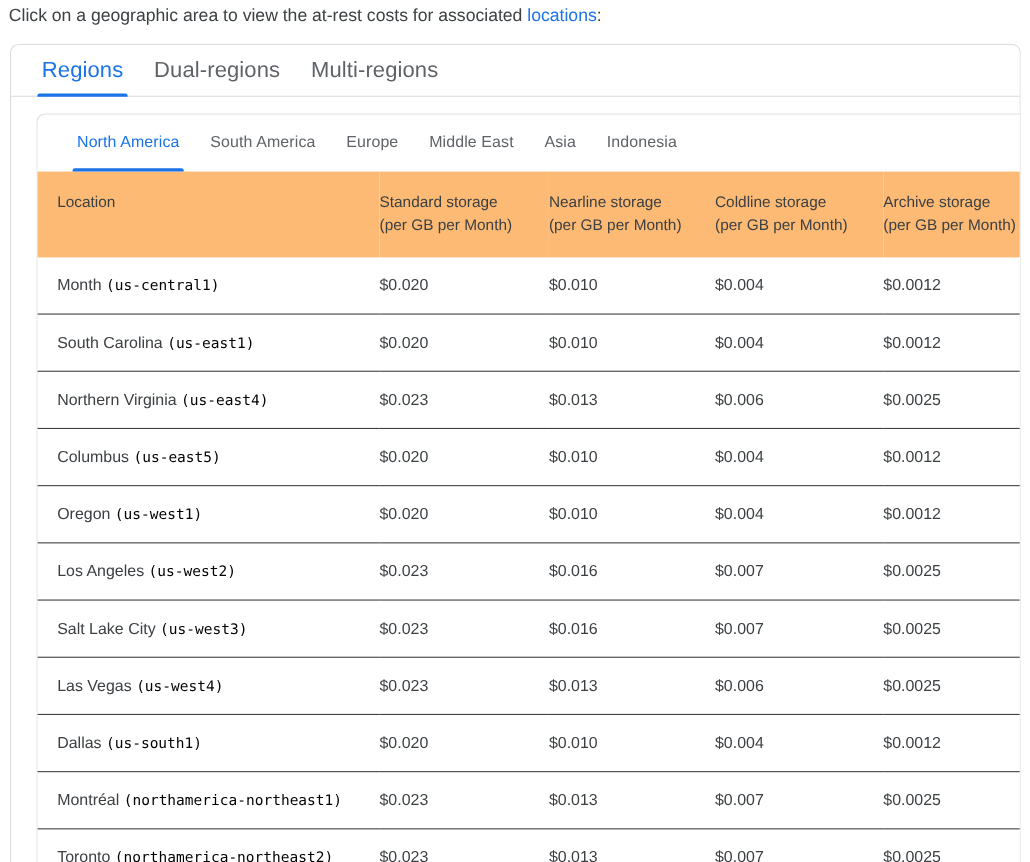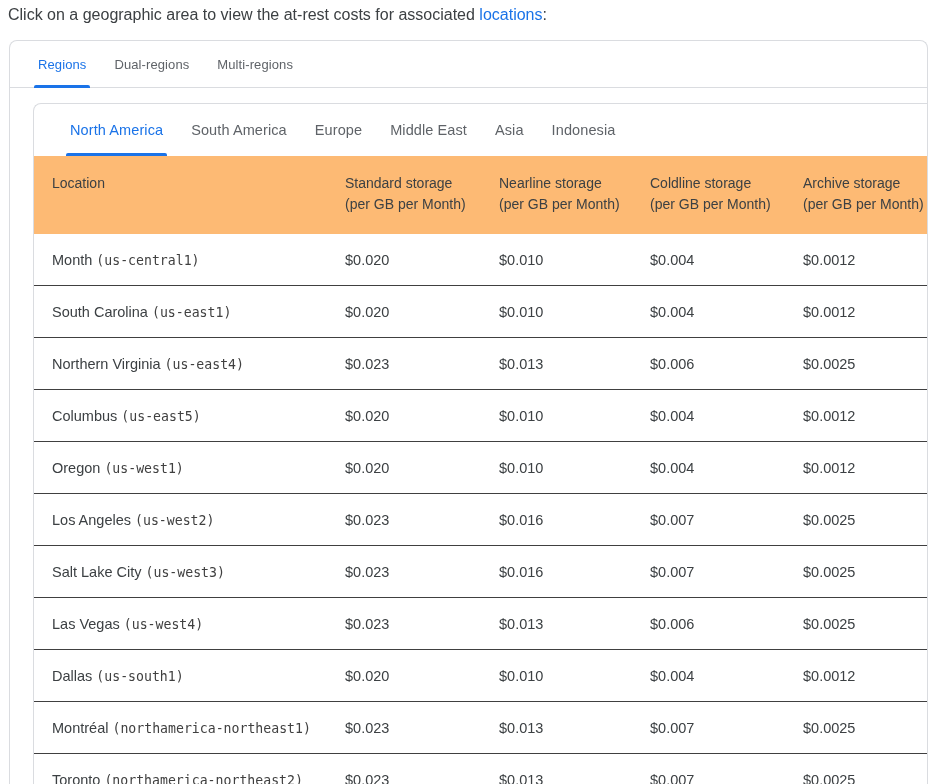--- a/index.html
+++ b/index.html
@@ -64,21 +64,21 @@
     padding-left: 14px;
     display: flex;
     align-items: center;
   }
   .outer-tab {
     position: relative;
     height: 47px;
     display: flex;
     align-items: center;
     padding: 0 14px;
-    font-size: 13px;
+    font-size: 20px;
     color: #5f6368;
     cursor: pointer;
     white-space: nowrap;
     letter-spacing: .1px;
   }
   .outer-tab.active { color: #1a73e8; }
   .outer-tab.active::after {
     content: "";
     position: absolute;
     left: 10px;
@@ -173,21 +173,21 @@
     font-size: 14.5px;
     vertical-align: middle;
     white-space: nowrap;
   }
   .price-table tbody tr:first-child td { border-top: none; }
   .price-table tbody td.loc { padding-left: 18px; }
 
   .code {
     font-family: "DejaVu Sans Mono", "Liberation Mono", monospace;
     font-size: 13.2px;
-    color: #404040;
+    color: #000000;
     margin-top: 44px;
   }
 </style>
 </head>
 <body>
 
 <div class="page">
 
   <div class="intro"><span>Click on a geographic area to view the at-rest costs for associated </span><span class="link">locations</span><span>:</span></div>
 

